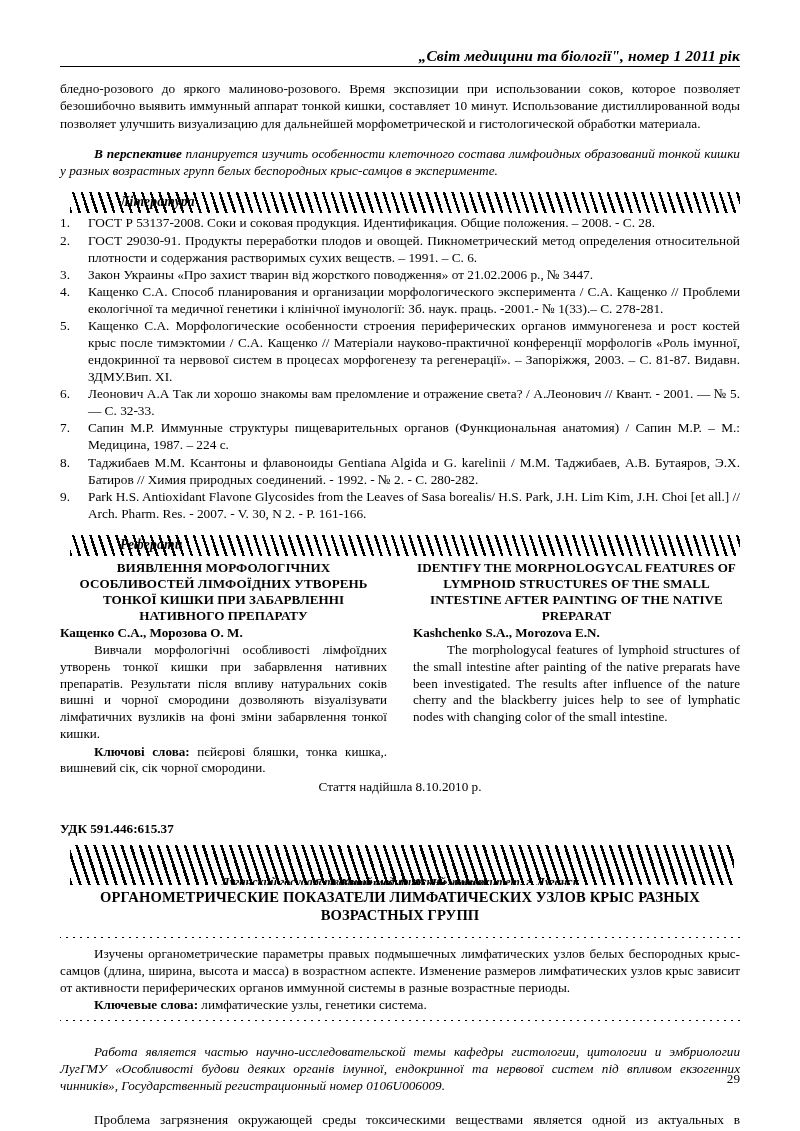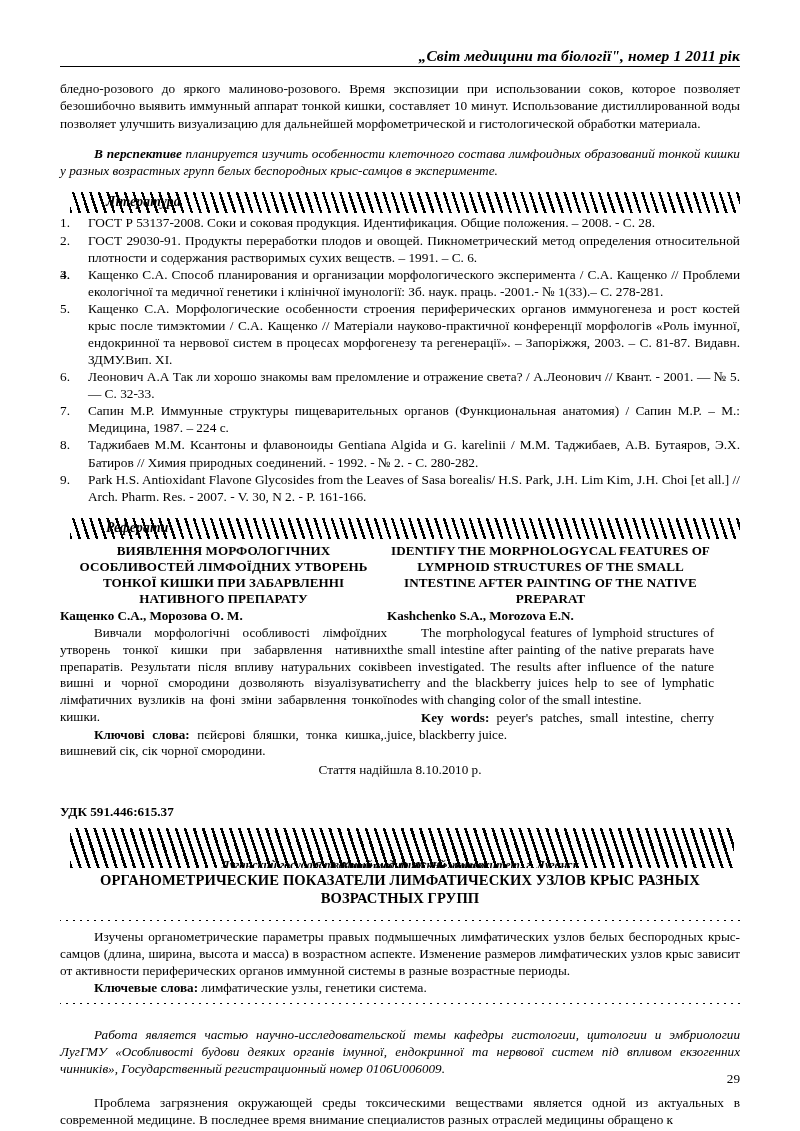--- a/index.html
+++ b/index.html
@@ -69,21 +69,21 @@
     top: 0;
     bottom: 0;
     background-image: repeating-linear-gradient(
       72deg,
       #000 0px, #000 2.4px,
       #ffffff 2.4px, #ffffff 8.2px
     );
   }
   .band .band-label {
     position: absolute;
-    left: 46px;
+    left: 60px;
     top: 2px;
     font-size: 13.6px;
     font-weight: bold;
     font-style: italic;
     color: #000;
     letter-spacing: 0.2px;
     white-space: nowrap;
   }
 
   
@@ -129,20 +129,21 @@
     position: absolute;
     left: 0;
     top: 0;
     width: 22px;
     text-align: left;
   }
 
   
   .abs-cols {
     display: flex;
+    gap: 26px;
     margin-top: 4px;
   }
   .abs-col { width: 327px; }
   .abs-title {
     text-align: center;
     font-weight: bold;
     font-size: 13.1px;
     line-height: 1.22;
     letter-spacing: 0.05px;
   }
@@ -250,21 +251,21 @@
     <p class="indent ital" style="margin-top:13px;"><span class="bold">В перспективе</span><span> планируется изучить особенности клеточного состава лимфоидных образований тонкой кишки у разных возрастных групп белых беспородных крыс-самцов в эксперименте.</span></p>
 
     <div class="band">
       <div class="hatch"></div>
       <div class="band-label">Література</div>
     </div>
 
     <div class="refs">
       <div class="ref"><span class="num">1.</span><span>ГОСТ Р 53137-2008. Соки и соковая продукция. Идентификация. Общие положения. – 2008. - С. 28.</span></div>
       <div class="ref"><span class="num">2.</span><span>ГОСТ 29030-91. Продукты переработки плодов и овощей. Пикнометрический метод определения относительной плотности и содержания растворимых сухих веществ. – 1991. – С. 6.</span></div>
-      <div class="ref"><span class="num">3.</span></div>
+      <div class="ref"><span class="num">3.</span><span>Закон Украины «Про захист тварин від жорсткого поводження» от 21.02.2006 р., № 3447.</span></div>
       <div class="ref"><span class="num">4.</span><span>Кащенко С.А. Способ планирования и организации морфологического эксперимента / С.А. Кащенко // Проблеми екологічної та медичної генетики і клінічної імунології: Зб. наук. праць. -2001.- № 1(33).– С. 278-281.</span></div>
       <div class="ref"><span class="num">5.</span><span>Кащенко С.А. Морфологические особенности строения периферических органов иммуногенеза и рост костей крыс после тимэктомии / С.А. Кащенко // Матеріали науково-практичної конференції морфологів «Роль імунної, ендокринної та нервової систем в процесах морфогенезу та регенерації». – Запоріжжя, 2003. – С. 81-87. Видавн. ЗДМУ.Вип. XI.</span></div>
       <div class="ref"><span class="num">6.</span><span>Леонович А.А Так ли хорошо знакомы вам преломление и отражение света? / А.Леонович // Квант. - 2001. — № 5. — С. 32-33.</span></div>
       <div class="ref"><span class="num">7.</span><span>Сапин М.Р. Иммунные структуры пищеварительных органов (Функциональная анатомия) / Сапин М.Р. – М.: Медицина, 1987. – 224 с.</span></div>
       <div class="ref"><span class="num">8.</span><span>Таджибаев М.М. Ксантоны и флавоноиды Gentiana Algida и G. karelinii / М.М. Таджибаев, А.В. Бутаяров, Э.Х. Батиров // Химия природных соединений. - 1992. - № 2. - С. 280-282.</span></div>
       <div class="ref"><span class="num">9.</span><span>Park H.S. Antioxidant Flavone Glycosides from the Leaves of Sasa borealis/ H.S. Park, J.H. Lim Kim, J.H. Choi [et all.] // Arch. Pharm. Res. - 2007. - V. 30, N 2. - P. 161-166.</span></div>
     </div>
 
     <div class="band">
       <div class="hatch"></div>
@@ -275,21 +276,20 @@
       <div class="abs-col">
         <div class="abs-title">ВИЯВЛЕННЯ МОРФОЛОГІЧНИХ ОСОБЛИВОСТЕЙ ЛІМФОЇДНИХ УТВОРЕНЬ ТОНКОЇ КИШКИ ПРИ ЗАБАРВЛЕННІ НАТИВНОГО ПРЕПАРАТУ</div>
         <div class="abs-authors">Кащенко С.А., Морозова О. М.</div>
         <div class="abs-body">Вивчали морфологічні особливості лімфоїдних утворень тонкої кишки при забарвлення нативних препаратів. Результати після впливу натуральних соків вишні и чорної смородини дозволяють візуалізувати лімфатичних вузликів на фоні зміни забарвлення тонкої кишки.</div>
         <div class="abs-kw"><span class="bold">Ключові слова:</span><span> пєйєрові бляшки, тонка кишка,. вишневий сік, сік чорної смородини.</span></div>
       </div>
       <div class="abs-col">
         <div class="abs-title">IDENTIFY THE MORPHOLOGYCAL FEATURES OF LYMPHOID STRUCTURES OF THE SMALL INTESTINE AFTER PAINTING OF THE NATIVE PREPARAT</div>
         <div class="abs-authors">Kashchenko S.A., Morozova E.N.</div>
         <div class="abs-body">The morphologycal features of lymphoid structures of the small intestine after painting of the native preparats have been investigated. The results after influence of the nature cherry and the blackberry juices help to see of lymphatic nodes with changing color of the small intestine.</div>
-        <div class="abs-kw"><span class="bold">Key words:</span><span> peyer's patches, small intestine, cherry juice, blackberry juice.</span></div>
       </div>
     </div>
 
     <div class="received">Стаття надійшла 8.10.2010 р.</div>
 
     <div class="udk">УДК 591.446:615.37</div>
 
     <div class="band-tall">
       <div class="hatch"></div>
       <div class="band-center ln1">С. А.Кащенко, О. И. Негалина</div>

